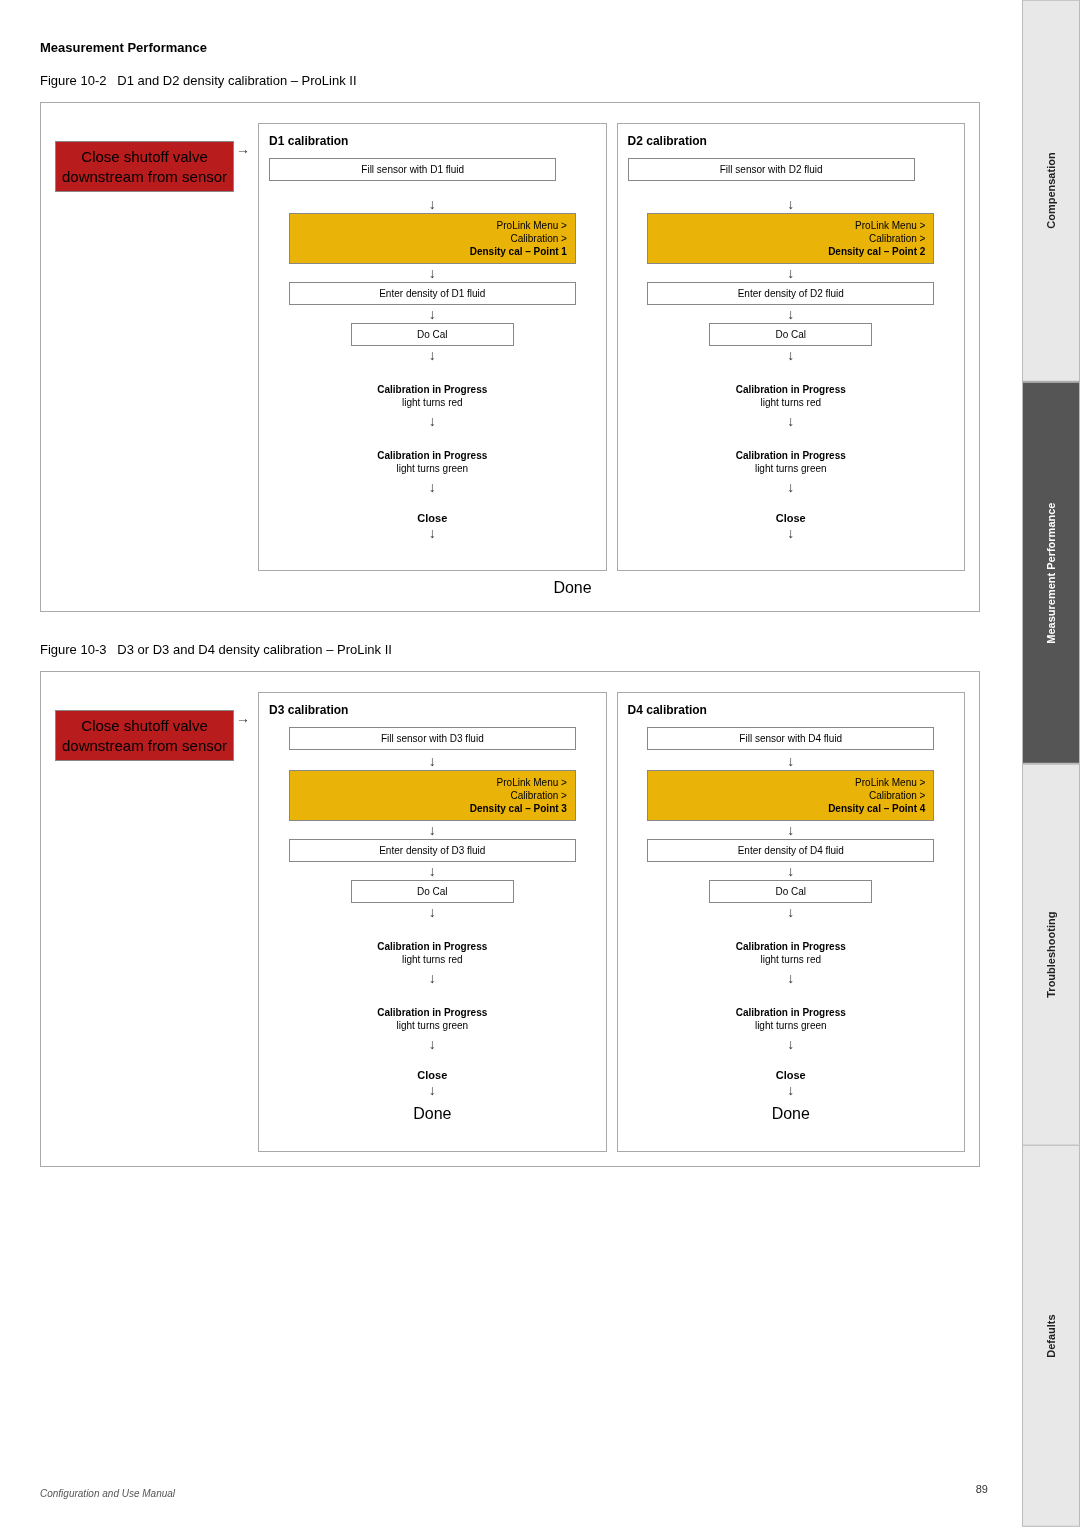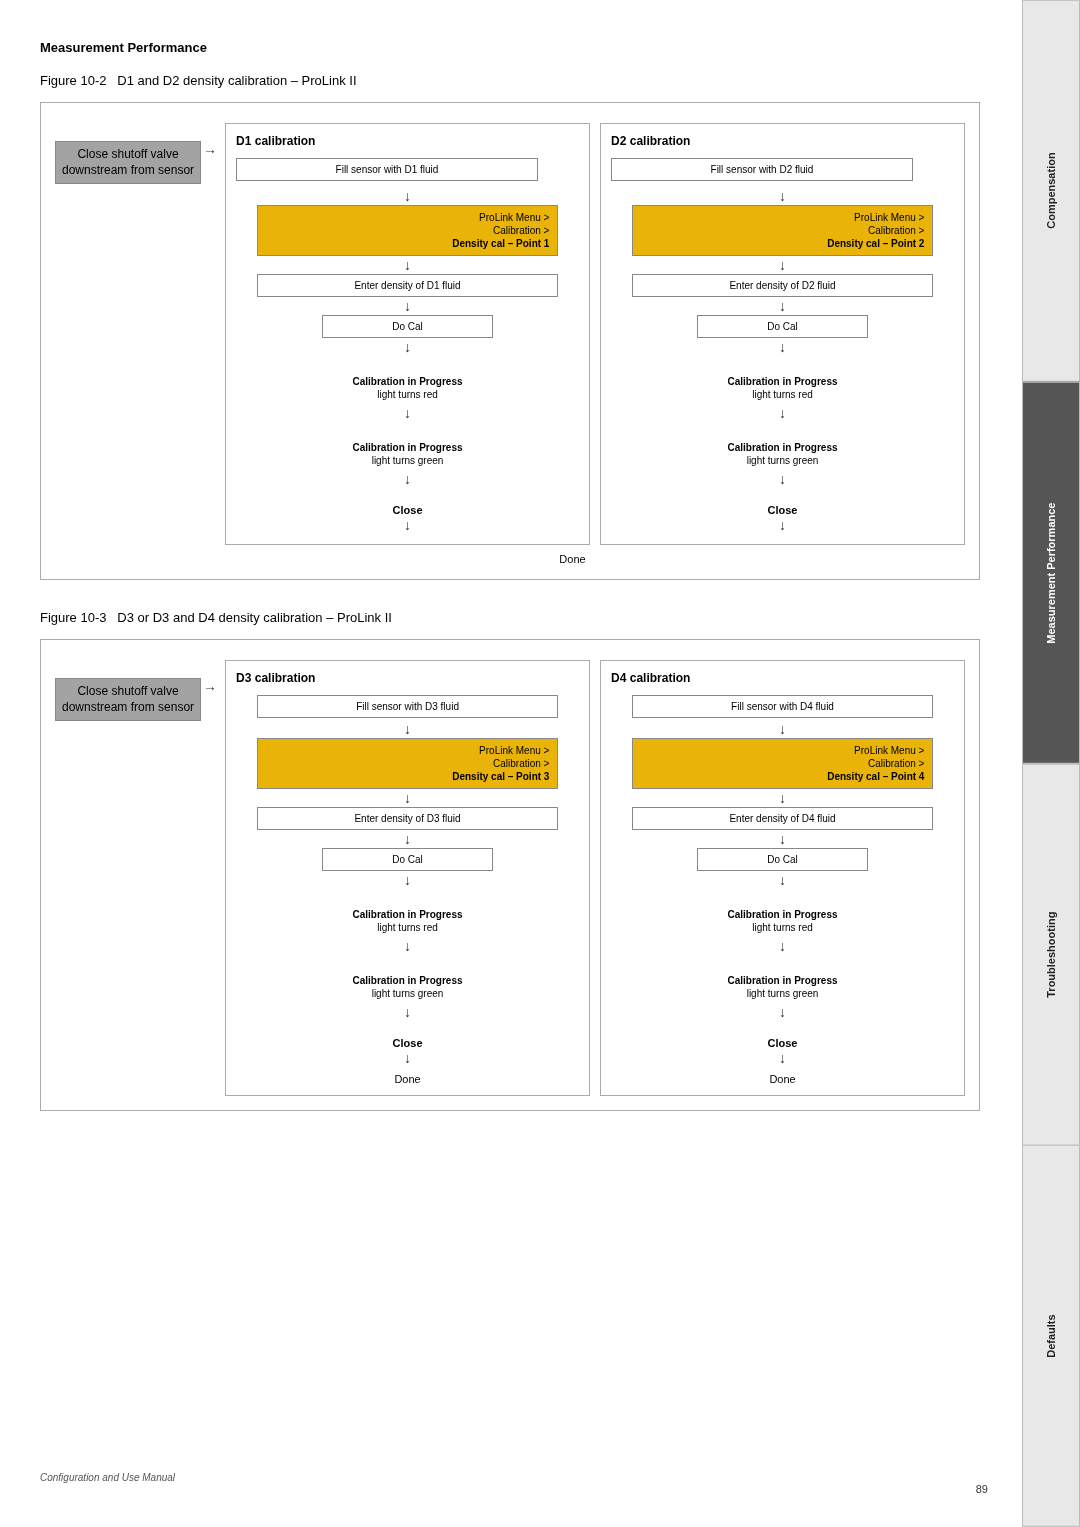--- a/index.html
+++ b/index.html
@@ -42,44 +42,44 @@
     }
     .diagram-left-label {
       display: flex;
       align-items: flex-start;
       padding-top: 18px;
       padding-right: 6px;
       min-width: 120px;
     }
     .left-label-box {
       border: 1px solid #888;
-      font-size: 12px;
+      font-size: 15px;
       text-align: center;
       padding: 5px 6px;
       line-height: 1.3;
-      background: #a3a3a3;
+      background: #b91c1c;
       min-width: 90px;
     }
     .arrow-right {
       display: flex;
       align-items: center;
       padding: 0 2px;
       font-size: 14px;
       color: #333;
     }
     .columns {
       display: flex;
       flex-direction: row;
       gap: 10px;
       flex: 1;
     }
     .cal-column {
       flex: 1;
       border: 1px solid #aaa;
-      padding: 10px 10px 10px 10px;
+      padding: 10px 10px 28px 10px;
       display: flex;
       flex-direction: column;
       align-items: center;
       background: #fff;
       position: relative;
     }
     .col-title {
       font-weight: bold;
       font-size: 12px;
       margin-bottom: 10px;
@@ -134,30 +134,30 @@
     .box-bold-text .line2 {
       font-weight: normal;
     }
     .close-label {
       font-size: 11px;
       font-weight: bold;
       text-align: center;
       margin-top: 16px;
     }
     .done-label {
-      font-size: 11px;
+      font-size: 16px;
       text-align: center;
       margin-top: 6px;
     }
     .top-arrow-row {
       display: flex;
       flex-direction: row;
       align-items: flex-start;
       width: 100%;
-      margin-bottom: 4px;
+      margin-bottom: 12px;
     }
     
     .sidebar-tabs {
       position: absolute;
       right: 0;
       top: 0;
       width: 58px;
       height: 1527px;
       display: flex;
       flex-direction: column;
@@ -182,21 +182,21 @@
     }
     .sidebar-tab.active {
       background: #555;
       color: #fff;
     }
     .footer-text {
       font-size: 10px;
       color: #555;
       font-style: italic;
       position: absolute;
-      bottom: 44px;
+      bottom: 28px;
       left: 40px;
     }
     .footer-pagenum {
       font-size: 11px;
       color: #333;
       position: absolute;
       bottom: 32px;
       right: 92px;
     }
   </style>

